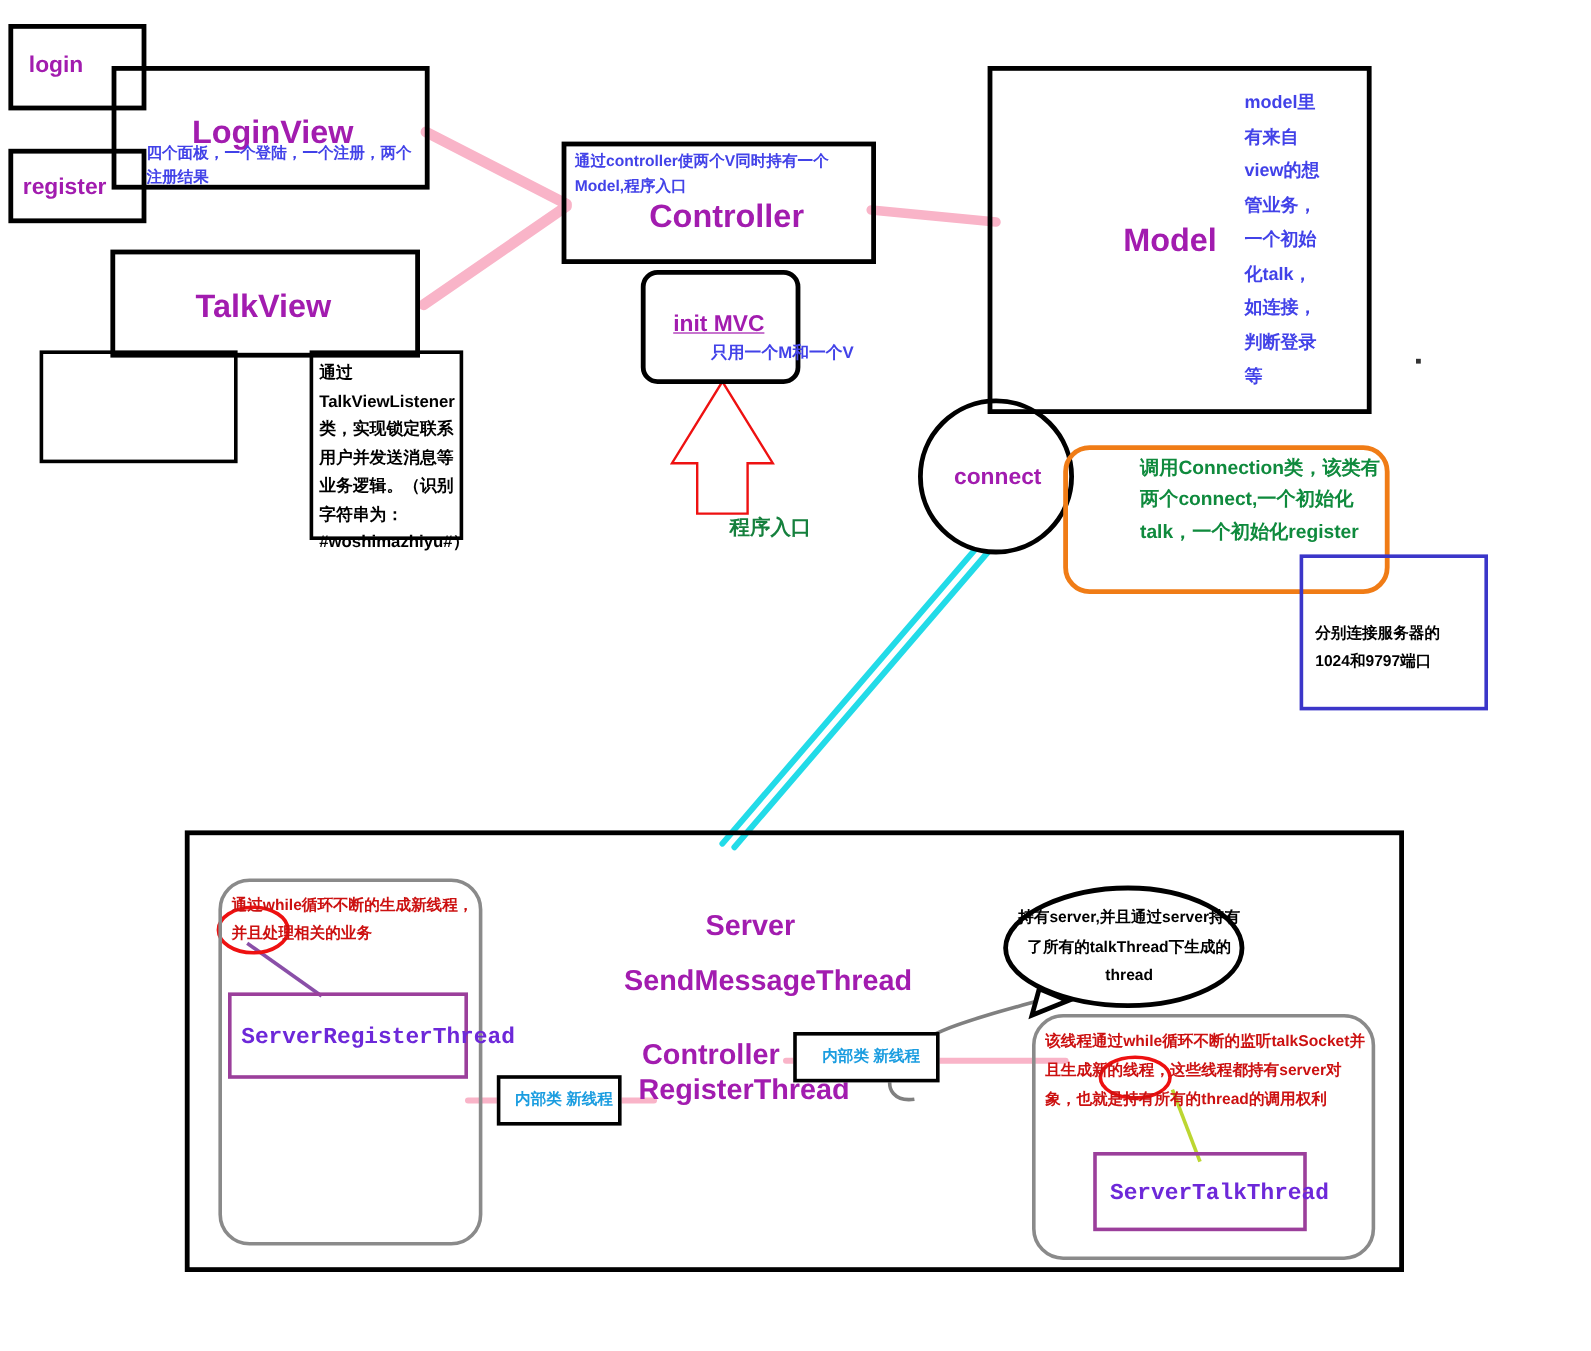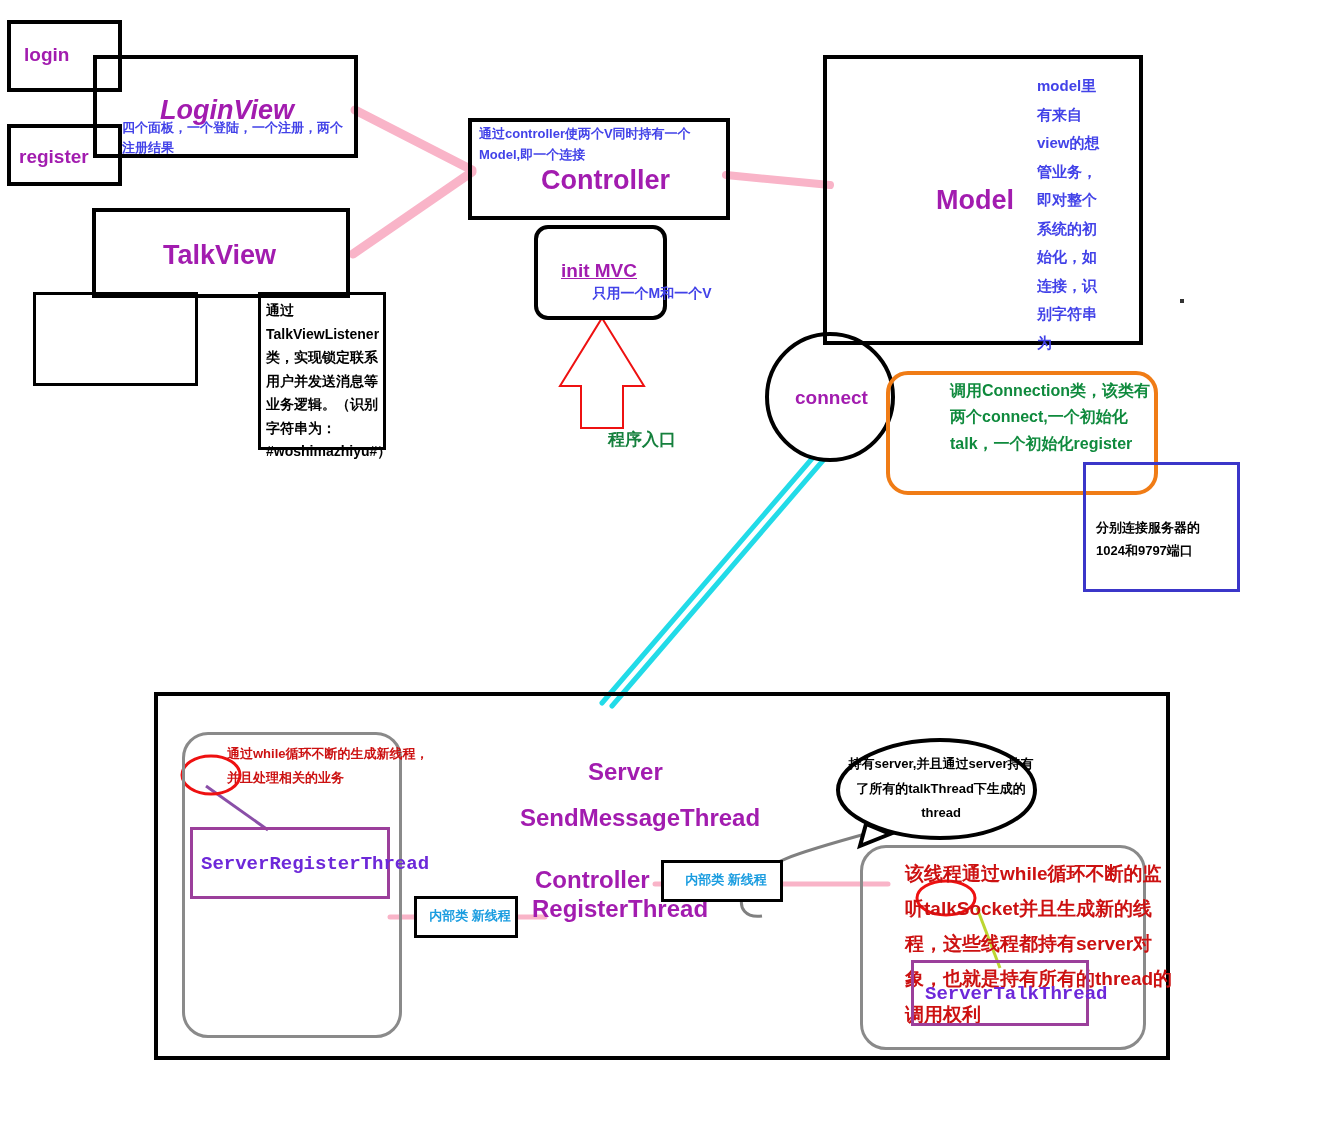--- a/index.html
+++ b/index.html
@@ -17,21 +17,21 @@
     position:absolute;
     font-weight:bold;color:#a21caf;
     white-space:nowrap;
   }
   .t-xl{font-size:27px;}
   .t-lg{font-size:24px;}
   .t-md{font-size:19px;}
   .note{position:absolute;font-weight:bold;line-height:1.45;}
   .blue{color:#4242e8;}
   .green{color:#0f8a3d;}
-  .red{color:#cc1111;margin-left:34px;}
+  .red{color:#cc1111;}
   .purple{color:#6d28d9;font-family:Liberation Mono, monospace;}
   .orchid{color:#15803d;margin-left:39px;}
   .cyanblue{color:#1b9de0;}
   .indigo{color:#000000;}
   svg.overlay{position:absolute;left:0;top:0;width:1326px;height:1126px;pointer-events:none;}
   .rounded-gray{border:3px solid #8a8a8a;border-radius:26px;}
   .rounded-orange{border:4px solid #f07c16;border-radius:22px;}
   .purple-box{border:3px solid #9b3f9b;}
   .indigo-box{border:3px solid #3b36c9;}
 </style>
@@ -76,44 +76,44 @@
     <rect x="1180" y="299" width="4" height="4" fill="#333333"></rect>
   </svg>
 
   <div class="box blk" style="left:7px;top:20px;width:115px;height:72px;"></div>
   <div class="title t-md" style="left:24px;top:44px;">login</div>
 
   <div class="box blk" style="left:7px;top:124px;width:115px;height:62px;"></div>
   <div class="title t-md" style="left:19px;top:146px;">register</div>
 
   <div class="box blk" style="left:93px;top:55px;width:265px;height:103px;"></div>
-  <div class="title t-xl" style="left:160px;top:95px;font-style:italic;">LoginView</div>
+  <div class="title t-xl" style="left:160px;top:95px;">LoginView</div>
   <div class="note blue" style="left:122px;top:118px;width:222px;font-size:13px;line-height:1.55;">四个面板，一个登陆，一个注册，两个注册结果</div>
 
   <div class="box blk" style="left:92px;top:208px;width:258px;height:90px;"></div>
   <div class="title t-xl" style="left:163px;top:240px;">TalkView</div>
 
   <div class="box blk3" style="left:33px;top:292px;width:165px;height:94px;"></div>
 
   <div class="box blk3" style="left:258px;top:292px;width:128px;height:158px;"></div>
   <div class="note" style="left:266px;top:299px;width:125px;font-size:14px;color:#000;line-height:1.68;">通过TalkViewListener类，实现锁定联系用户并发送消息等业务逻辑。（识别字符串为：#woshimazhiyu#）</div>
 
   <div class="box blk" style="left:468px;top:118px;width:262px;height:102px;"></div>
-  <div class="note blue" style="left:479px;top:124px;width:225px;font-size:13px;line-height:1.6;">通过controller使两个V同时持有一个Model,即一个连接</div>
+  <div class="note blue" style="left:479px;top:124px;width:225px;font-size:13px;line-height:1.6;">通过controller使两个V同时持有一个Model,程序入口</div>
   <div class="title t-xl" style="left:541px;top:165px;">Controller</div>
 
   <div class="box" style="left:534px;top:225px;width:133px;height:95px;border:4px solid #000;border-radius:14px;background:#fff;"></div>
   <div class="title t-md" style="left:561px;top:260px;text-decoration:underline;">init MVC</div>
   <div class="note blue" style="left:539px;top:283px;width:130px;font-size:14px;text-align:center;padding-left:48px;">只用一个M和一个V</div>
 
   <div class="note orchid" style="left:569px;top:428px;font-size:17px;">程序入口</div>
 
   <div class="box blk" style="left:823px;top:55px;width:320px;height:290px;"></div>
   <div class="title t-xl" style="left:936px;top:185px;">Model</div>
-  <div class="note blue" style="left:1037px;top:72px;width:70px;font-size:15px;line-height:1.9;">model里有来自view的想管业务，即对整个系统的初始化，如连接，识别字符串为</div>
+  <div class="note blue" style="left:1037px;top:72px;width:70px;font-size:15px;line-height:1.9;">model里有来自view的想管业务，一个初始化talk，如连接，判断登录等</div>
 
   <div class="title t-md" style="left:795px;top:387px;">connect</div>
 
   <div class="box rounded-orange" style="left:886px;top:371px;width:272px;height:124px;background:transparent;"></div>
   <div class="note green" style="left:950px;top:378px;width:215px;font-size:16px;line-height:1.65;">调用Connection类，该类有两个connect,一个初始化talk，一个初始化register</div>
 
   <div class="box indigo-box" style="left:1083px;top:462px;width:157px;height:130px;"></div>
   <div class="note indigo" style="left:1096px;top:516px;width:130px;font-size:13px;line-height:1.8;">分别连接服务器的1024和9797端口</div>
 
   <div class="box blk" style="left:154px;top:692px;width:1016px;height:368px;"></div>
@@ -122,21 +122,21 @@
   <div class="title t-lg" style="left:520px;top:804px;">SendMessageThread</div>
   <div class="title t-lg" style="left:535px;top:866px;">Controller</div>
   <div class="title t-lg" style="left:532px;top:895px;">RegisterThread</div>
 
   <div class="box rounded-gray" style="left:182px;top:732px;width:220px;height:306px;"></div>
   <div class="note red" style="left:193px;top:742px;width:205px;font-size:13px;line-height:1.85;">通过while循环不断的生成新线程，并且处理相关的业务</div>
   <div class="box purple-box" style="left:190px;top:827px;width:200px;height:72px;"></div>
   <div class="title t-md purple" style="left:201px;top:853px;">ServerRegisterThread</div>
 
   <div class="box rounded-gray" style="left:860px;top:845px;width:286px;height:205px;"></div>
-  <div class="note red" style="left:871px;top:856px;width:272px;font-size:19px;line-height:1.85;">该线程通过while循环不断的监听talkSocket并且生成新的线程，这些线程都持有server对象，也就是持有所有的thread的调用权利</div>
+  <div class="note red" style="left:871px;top:856px;width:272px;font-size:13px;line-height:1.85;">该线程通过while循环不断的监听talkSocket并且生成新的线程，这些线程都持有server对象，也就是持有所有的thread的调用权利</div>
   <div class="box purple-box" style="left:911px;top:960px;width:178px;height:66px;"></div>
   <div class="title t-md purple" style="left:925px;top:983px;">ServerTalkThread</div>
 
   <div class="note" style="left:845px;top:752px;width:192px;font-size:13px;color:#000;line-height:1.9;text-align:center;">持有server,并且通过server持有了所有的talkThread下生成的thread</div>
 
   <div class="box blk3" style="left:414px;top:896px;width:104px;height:42px;background:#fff;"></div>
   <div class="note cyanblue" style="left:424px;top:907px;width:92px;font-size:13px;text-align:center;">内部类  新线程</div>
 
   <div class="box blk3" style="left:661px;top:860px;width:122px;height:42px;background:#fff;"></div>
   <div class="note cyanblue" style="left:671px;top:871px;width:110px;font-size:13px;text-align:center;">内部类  新线程</div>

